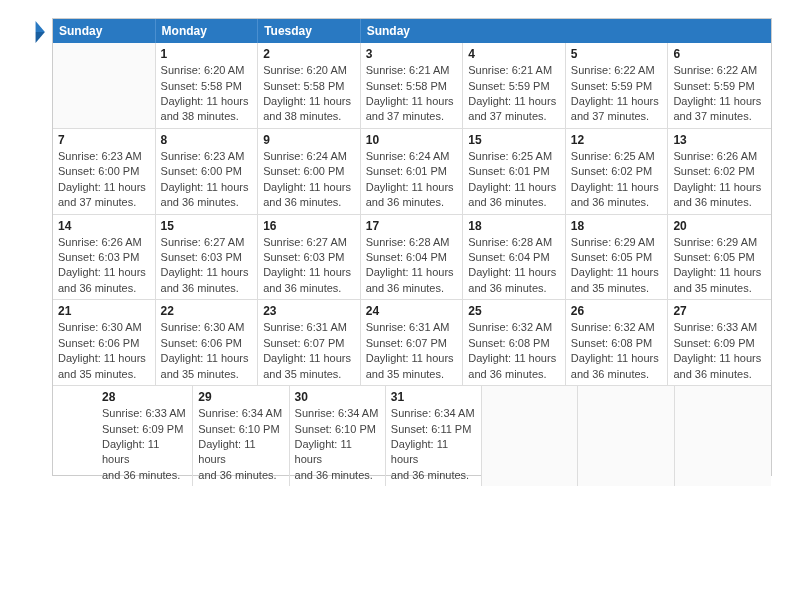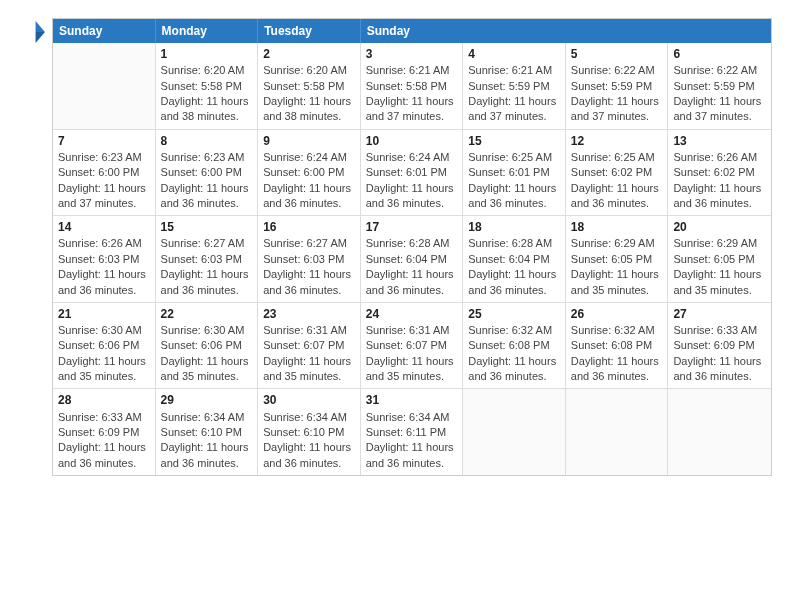--- a/index.html
+++ b/index.html
@@ -74,21 +74,21 @@
       flex: 1;
       display: flex;
       flex-direction: column;
     }
     .cal-row {
       display: grid;
       grid-template-columns: repeat(7, 1fr);
       flex: 1;
       border-bottom: 1px solid #ddd;
     }
-    .cal-row:last-child { border-bottom: none; }
+    .cal-row:last-child { border-bottom: none; margin-left: 44px; }
     .cal-cell {
       border-right: 1px solid #ddd;
       padding: 3px 5px;
       font-size: 9.5px;
       color: #333;
       line-height: 1.35;
       vertical-align: top;
     }
     .cal-cell:last-child { border-right: none; }
     .cal-cell.empty { background: #fafafa; }

